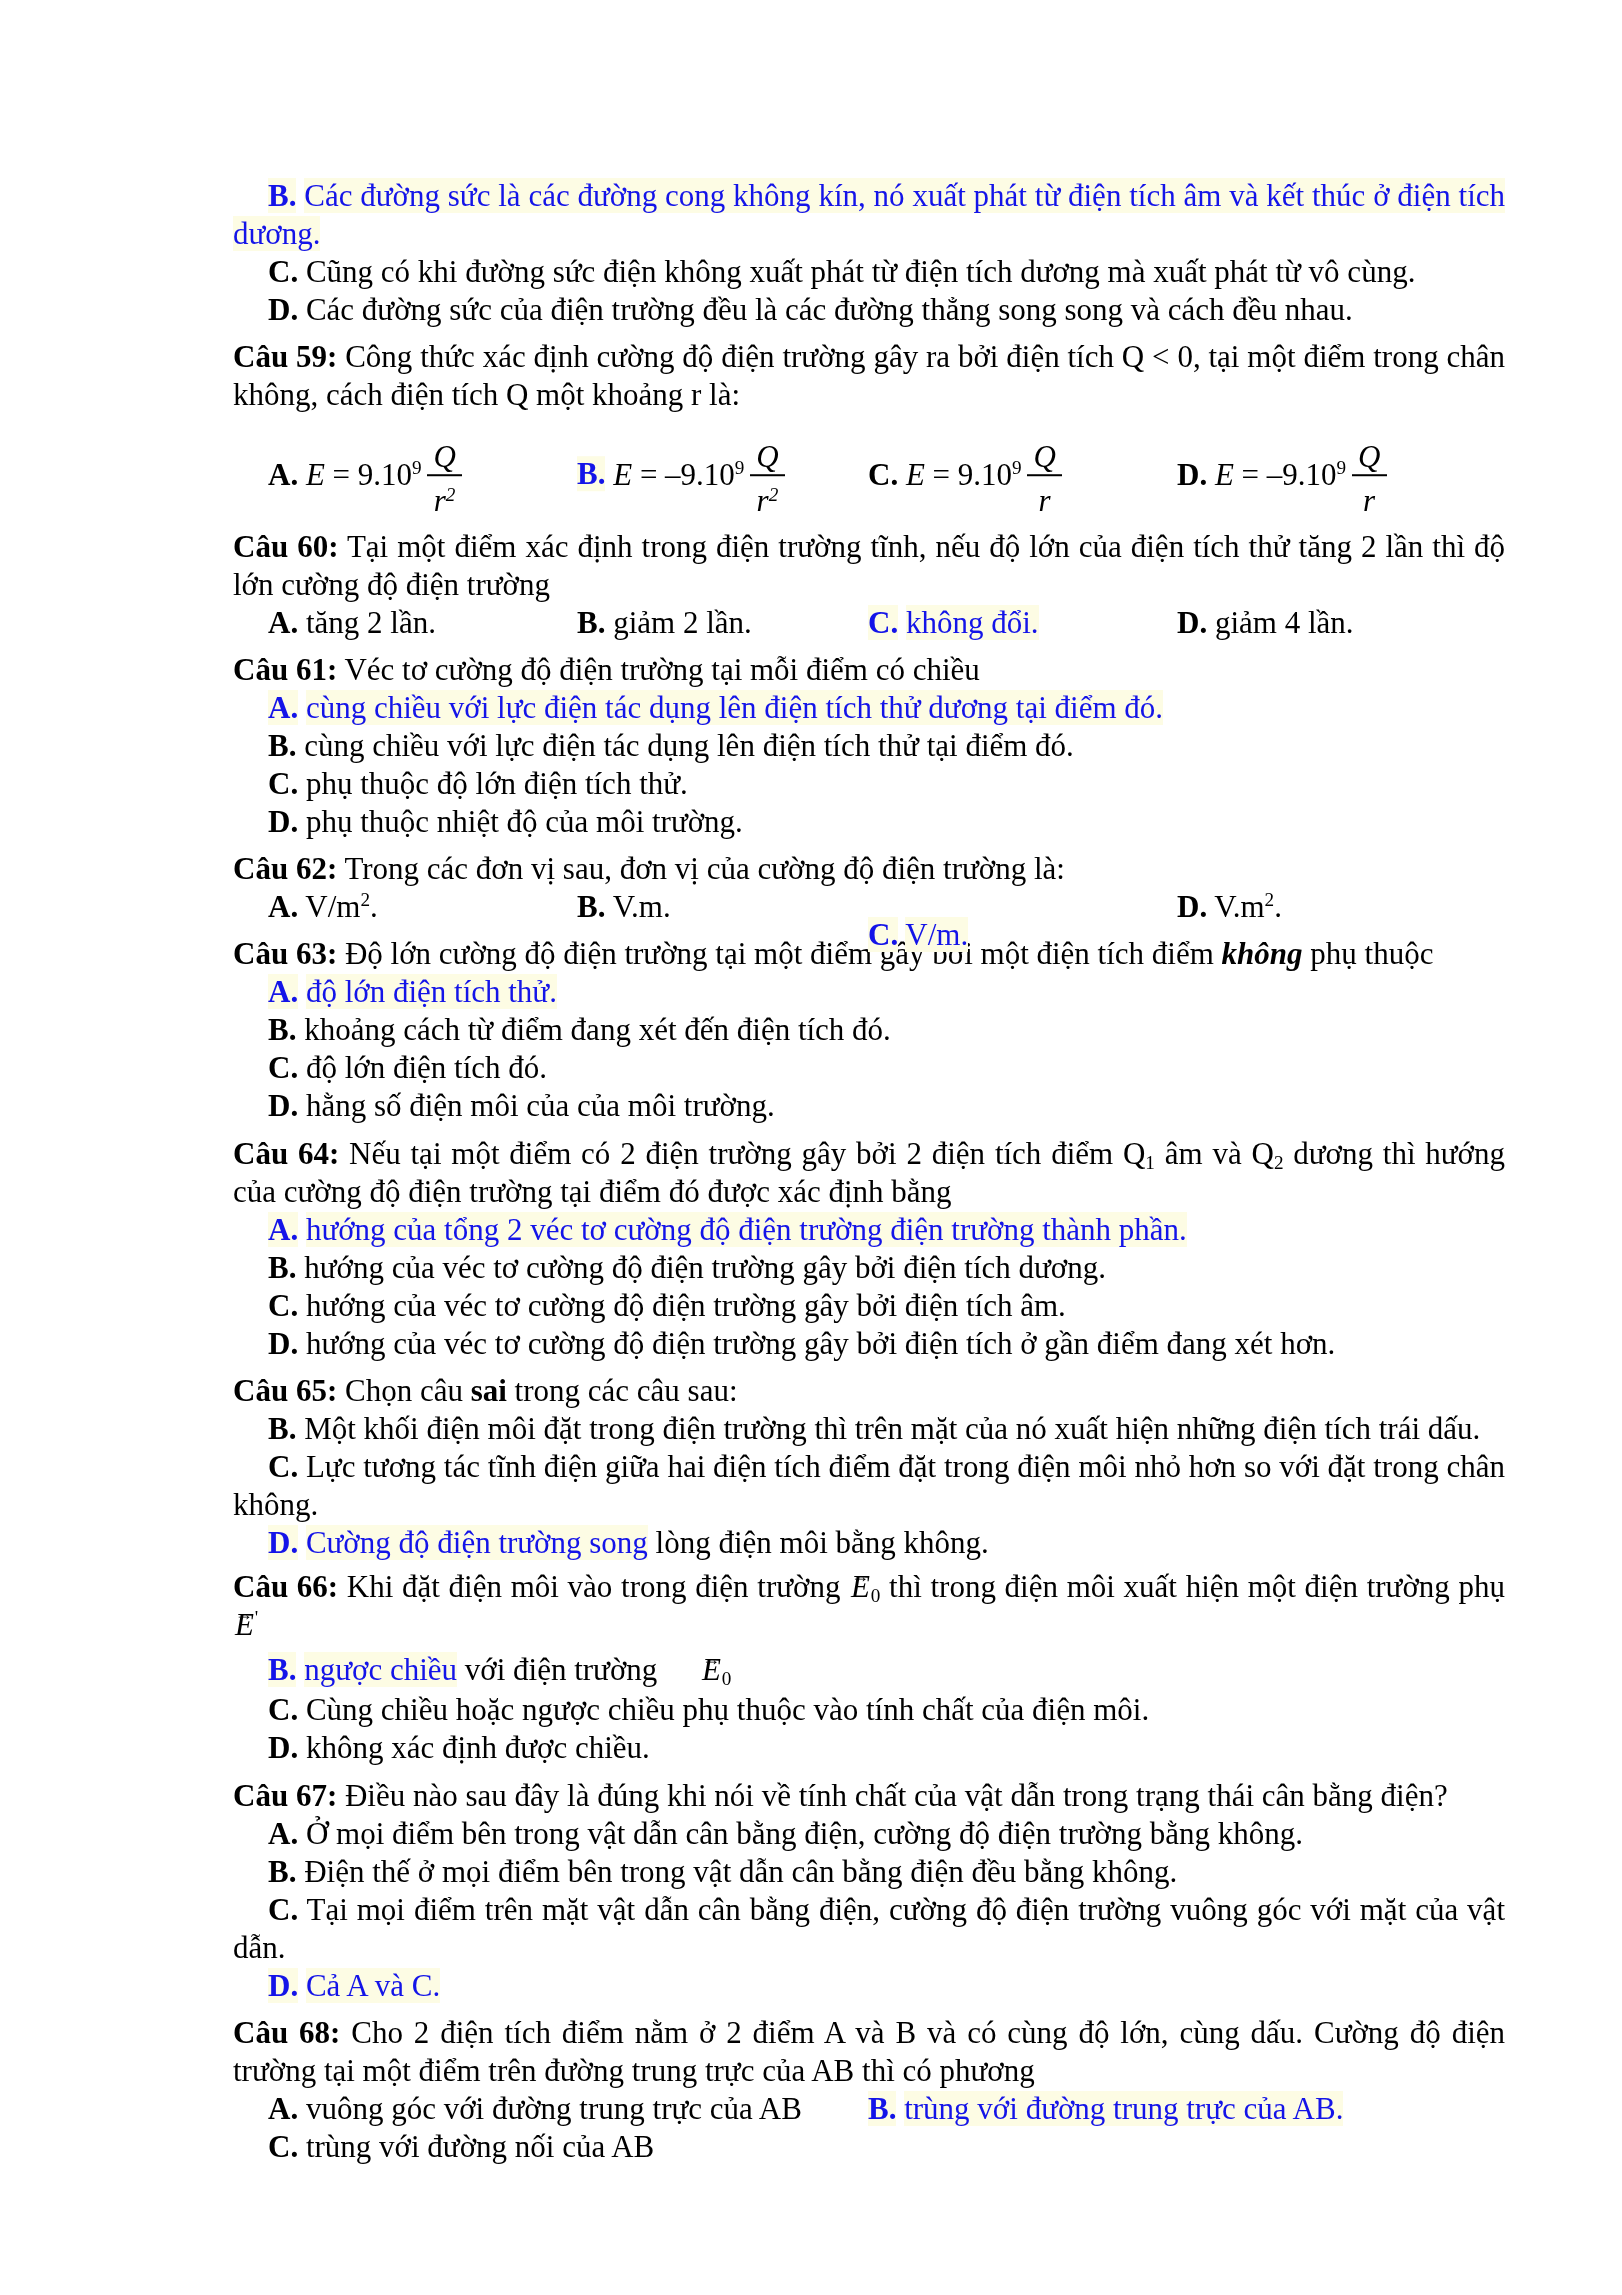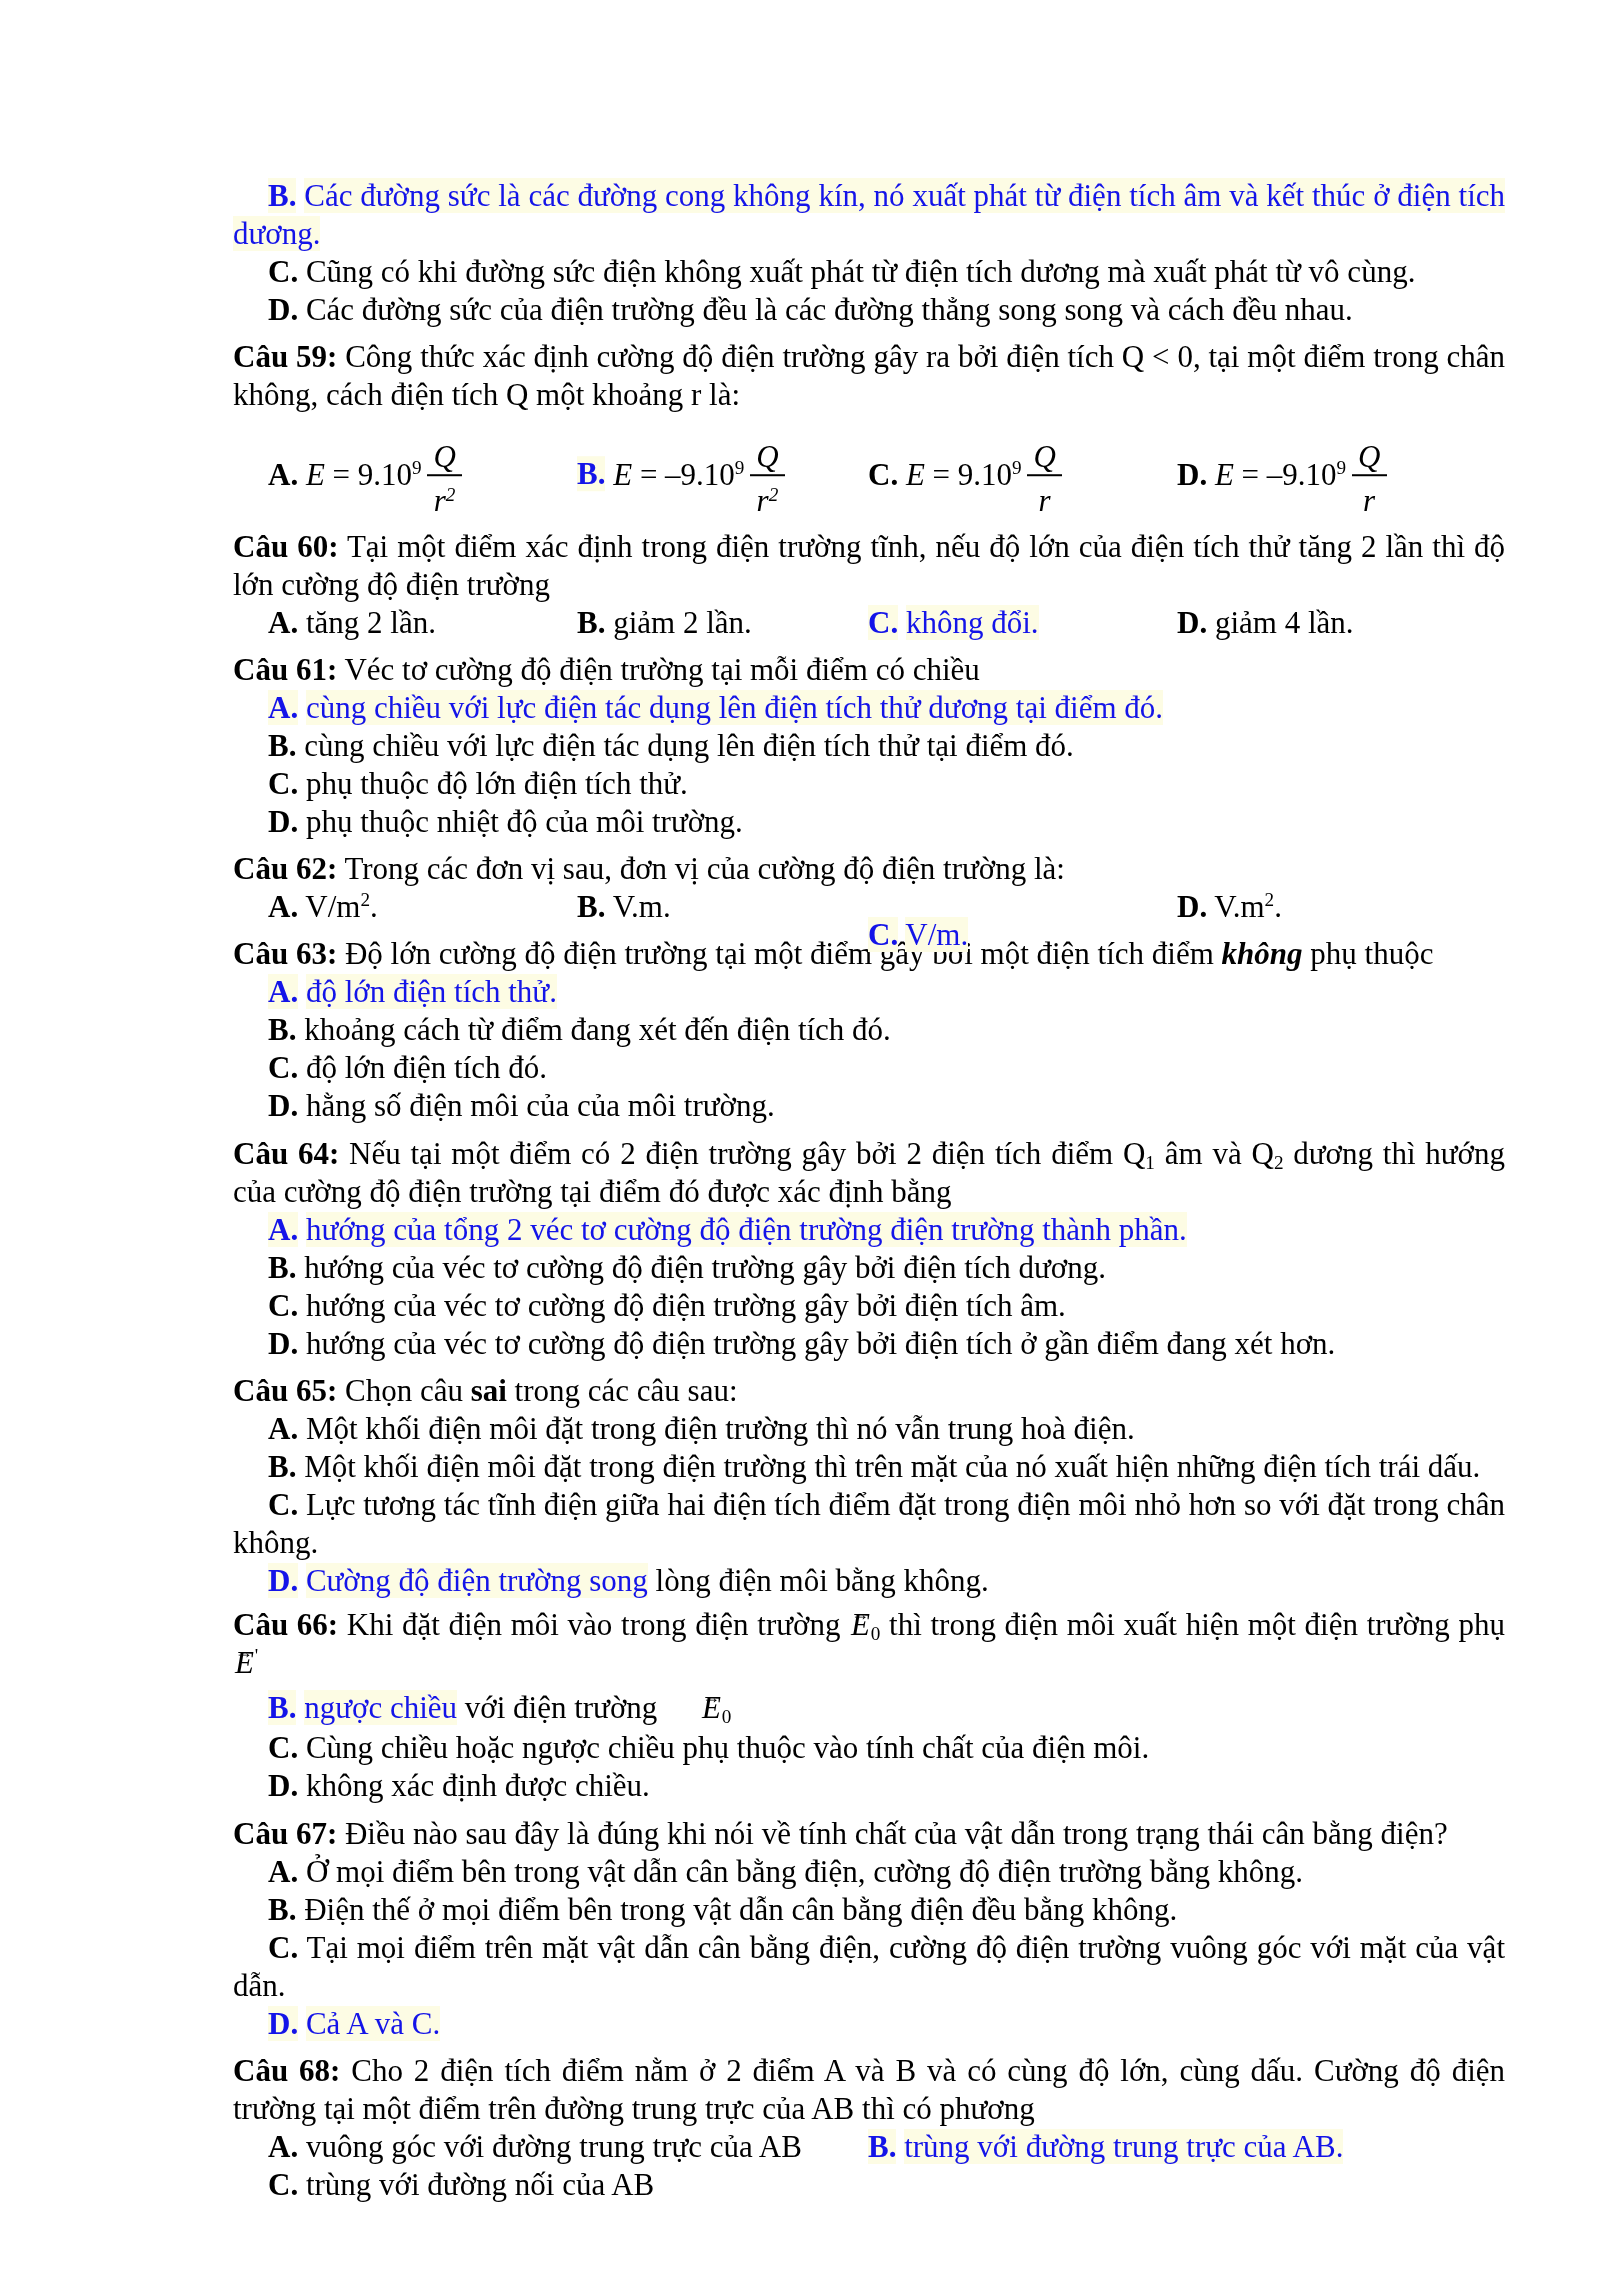--- a/index.html
+++ b/index.html
@@ -91,21 +91,20 @@
     <p class="opt"><b class="label blue hl">A.</b> <span class="blue hl">độ lớn điện tích thử.</span></p>
     <p class="opt"><b class="label">B.</b> <span>khoảng cách từ điểm đang xét đến điện tích đó.</span></p>
     <p class="opt"><b class="label">C.</b> <span>độ lớn điện tích đó.</span></p>
     <p class="opt"><b class="label">D.</b> <span>hằng số điện môi của của môi trường.</span></p>
     <p class="q"><b class="label">Câu 64:</b> <span>Nếu tại một điểm có 2 điện trường gây bởi 2 điện tích điểm Q</span><sub>1</sub><span> âm và Q</span><sub>2</sub><span> dương thì hướng của cường độ điện trường tại điểm đó được xác định bằng</span></p>
     <p class="opt"><b class="label blue hl">A.</b> <span class="blue hl">hướng của tổng 2 véc tơ cường độ điện trường điện trường thành phần.</span></p>
     <p class="opt"><b class="label">B.</b> <span>hướng của véc tơ cường độ điện trường gây bởi điện tích dương.</span></p>
     <p class="opt"><b class="label">C.</b> <span>hướng của véc tơ cường độ điện trường gây bởi điện tích âm.</span></p>
     <p class="opt"><b class="label">D.</b> <span>hướng của véc tơ cường độ điện trường gây bởi điện tích ở gần điểm đang xét hơn.</span></p>
     <p class="q"><b class="label">Câu 65:</b> <span>Chọn câu </span><span class="bo">sai</span><span> trong các câu sau:</span></p>
-    <p class="opt"><b class="label">A.</b> <span>Một khối điện môi đặt trong điện trường thì nó vẫn trung hoà điện.</span></p>
     <p class="opt"><b class="label">B.</b> <span>Một khối điện môi đặt trong điện trường thì trên mặt của nó xuất hiện những điện tích trái dấu.</span></p>
     <p class="opt"><b class="label">C.</b> <span>Lực tương tác tĩnh điện giữa hai điện tích điểm đặt trong điện môi nhỏ hơn so với đặt trong chân không.</span></p>
     <p class="opt"><b class="label blue hl">D.</b> <span class="blue hl">Cường độ điện trường song</span><span> lòng điện môi bằng không.</span></p>
     <p class="q roomy"><b class="label">Câu 66:</b> <span>Khi đặt điện môi vào trong điện trường </span><span><span class="vec">E</span><sub>0</sub></span><span> thì trong điện môi xuất hiện một điện trường phụ </span><span><span class="vec">E</span><sup>'</sup></span></p>
     <p class="opt roomy"><b class="label blue hl">B.</b> <span class="blue hl">ngược chiều</span><span> với điện trường </span><span><span class="vec">E</span><sub>0</sub></span></p>
     <p class="opt"><b class="label">C.</b> <span>Cùng chiều hoặc ngược chiều phụ thuộc vào tính chất của điện môi.</span></p>
     <p class="opt"><b class="label">D.</b> <span>không xác định được chiều.</span></p>
     <p class="q"><b class="label">Câu 67:</b> <span>Điều nào sau đây là đúng khi nói về tính chất của vật dẫn trong trạng thái cân bằng điện?</span></p>
     <p class="opt"><b class="label">A.</b> <span>Ở mọi điểm bên trong vật dẫn cân bằng điện, cường độ điện trường bằng không.</span></p>
     <p class="opt"><b class="label">B.</b> <span>Điện thế ở mọi điểm bên trong vật dẫn cân bằng điện đều bằng không.</span></p>

